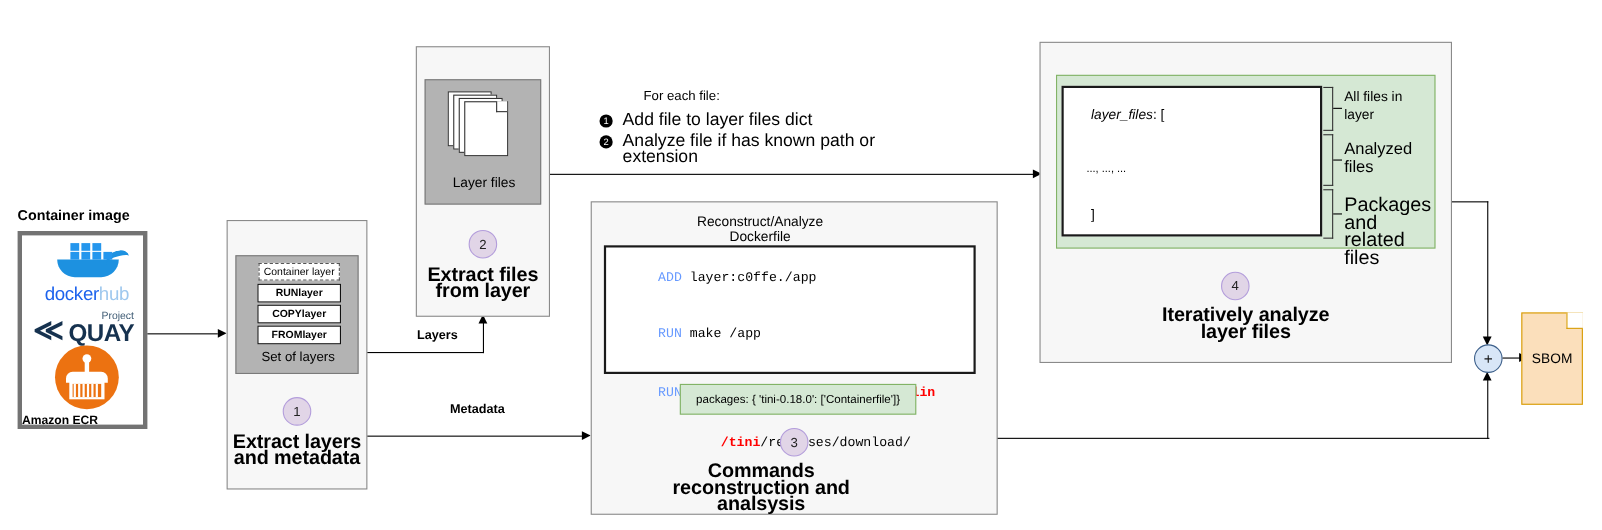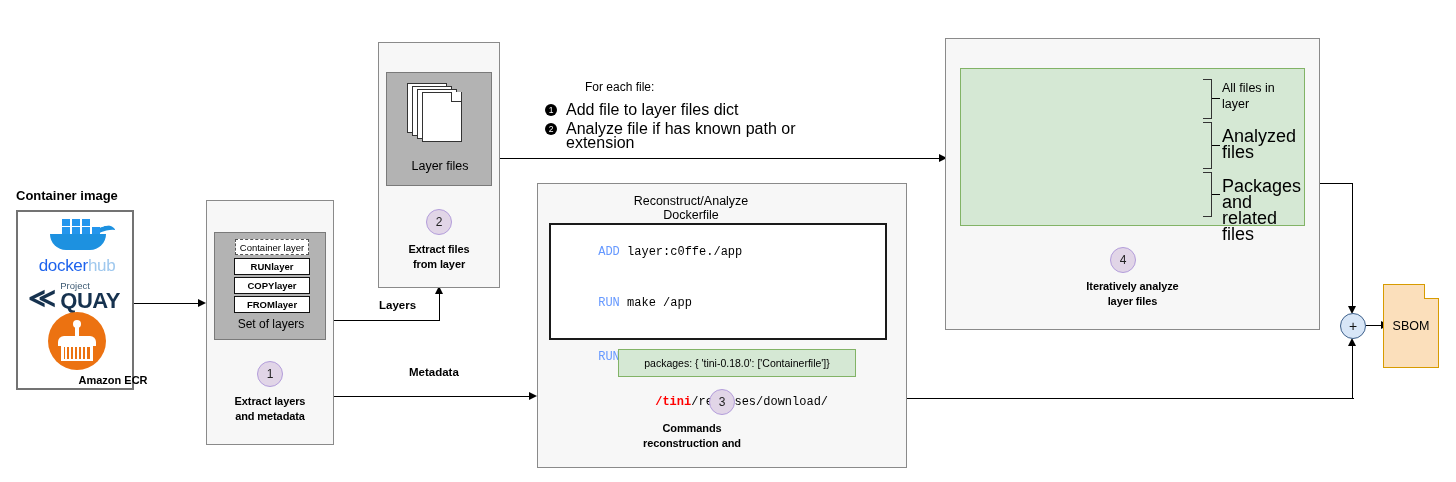--- a/index.html
+++ b/index.html
@@ -7,25 +7,25 @@
        font-family:"Liberation Sans",sans-serif;color:#000;}
   #stage{position:absolute;left:0;top:0;width:1456px;height:482px;}
   .abs{position:absolute;box-sizing:border-box;}
 
   
   .stepbox{background:#f7f7f7;border:1px solid #8a8a8a;}
   .innergray{background:#b3b3b3;border:1px solid #7a7a7a;}
   .whitebox{background:#ffffff;border:2px solid #1a1a1a;}
   .greenbox{background:#d5e8d4;border:1px solid #82b366;}
   .orangebox{background:#fbdfbb;border:1.5px solid #d79b00;}
-  .bluebox{background:#ffffff;border:2px solid #737373;}
+  .bluebox{background:#ffffff;border:4px solid #737373;}
 
   .ctr{display:flex;align-items:center;justify-content:center;text-align:center;}
 
-  .steplabel{font-weight:bold;font-size:11px;line-height:15px;text-align:center;
+  .steplabel{font-weight:bold;font-size:18px;line-height:15px;text-align:center;
              letter-spacing:-.1px;}
   .circlenum{width:26px;height:26px;border-radius:50%;background:#e1d5e7;
              border:1.5px solid #b39ddb;display:flex;align-items:center;
              justify-content:center;font-size:12px;color:#222;}
   .hdr{font-size:12.5px;text-align:center;line-height:14px;}
   .smalltxt{font-size:16px;line-height:14px;}
   .edgelabel{font-weight:bold;font-size:11.5px;}
 
   
   .layerchip{background:#ffffff;border:1.5px solid #111;font-size:9.5px;
@@ -65,21 +65,21 @@
   .whale{position:relative;width:72px;height:40px;}
   .whalebody{position:absolute;left:8px;top:16px;width:56px;height:16px;
              background:#1d91e0;border-radius:0 0 16px 16px;}
   .whalecurve{position:absolute;left:52px;top:8px;width:22px;height:12px;
               border-top:5px solid #1d91e0;border-radius:60% 40% 0 0;
               transform:rotate(-12deg);}
   .cbox{position:absolute;background:#2496ed;width:8px;height:7px;}
   .dhubtxt{font-size:17px;letter-spacing:-.3px;color:#9fc8ee;font-weight:normal;}
   .dhubtxt b{color:#1d63ed;font-weight:normal;}
   .quaywrap{display:flex;align-items:flex-end;gap:4px;}
-  .quaytxt{line-height:1;}
+  .quaytxt{line-height:1;text-align:right;}
   .quaysm{font-size:9.5px;color:#3d5a73;}
   .quaylg{font-size:22px;font-weight:bold;color:#16324f;letter-spacing:-.5px;}
   .ecrcircle{width:58px;height:58px;border-radius:50%;background:#ec7211;
              position:relative;}
   .ecrtxt{font-size:11px;font-weight:bold;}
 
   
   .fstack{position:relative;width:70px;height:72px;}
   .sheet{position:absolute;background:#fff;border:1.6px solid #333;}
 </style>
@@ -127,21 +127,21 @@
         <div style="position:absolute;left:13px;top:33px;width:32px;height:16px;background:#fff;"></div>
         <div style="position:absolute;left:16px;top:35px;width:26px;height:12px;background:#ec7211;"></div>
         <div style="position:absolute;left:17px;top:35px;width:2px;height:12px;background:#fff;"></div>
         <div style="position:absolute;left:21px;top:35px;width:2px;height:12px;background:#fff;"></div>
         <div style="position:absolute;left:25px;top:35px;width:2px;height:12px;background:#fff;"></div>
         <div style="position:absolute;left:29px;top:35px;width:2px;height:12px;background:#fff;"></div>
         <div style="position:absolute;left:33px;top:35px;width:2px;height:12px;background:#fff;"></div>
         <div style="position:absolute;left:37px;top:35px;width:2px;height:12px;background:#fff;"></div>
       </div>
     </div>
-    <div class="abs ecrtxt" style="left:0;top:162px;width:118px;text-align:center;margin-left:36px;">
+    <div class="abs ecrtxt" style="left:0;top:162px;width:118px;text-align:left;">
       <span>Amazon ECR</span>
     </div>
   </div>
 
   <div class="abs hline" style="left:134px;top:303px;width:64px;"></div>
   <div class="abs arrowR" style="left:198px;top:299px;"></div>
 
   <div class="abs stepbox" style="left:206px;top:200px;width:128px;height:245px;"></div>
 
   <div class="abs innergray" style="left:214px;top:232px;width:112px;height:108px;">
@@ -251,47 +251,63 @@
     </div>
     <div class="code" style="margin-left:57px;line-height:13px;">
       <span class="rd">/</span><span class="rd">tini</span><span>/releases/download/</span>
     </div>
     <div class="code" style="margin-left:57px;line-height:14px;">
       
     </div>
 
   </div>
 
-  <div class="abs greenbox ctr" style="left:618px;top:349px;width:238px;height:28px;font-size:10.5px;">
+  <div class="abs greenbox ctr" style="left:618px;top:349px;width:215px;height:28px;font-size:10.5px;">
     <span>packages: { 'tini-0.18.0': ['Containerfile']}</span>
   </div>
 
   <div class="abs circlenum" style="left:709px;top:389px;">
     <span>3</span>
   </div>
   <div class="abs steplabel" style="left:537px;top:421px;width:310px;">
     <div>Commands</div>
     <div>reconstruction and</div>
+    <div>analsysis</div>
   </div>
 
   <div class="abs stepbox" style="left:945px;top:38px;width:375px;height:292px;"></div>
 
   <div class="abs greenbox" style="left:960px;top:68px;width:345px;height:158px;"></div>
 
+  <div class="abs whitebox" style="left:965px;top:78px;width:237px;height:137px;padding:2px 0 0 4px;overflow:hidden;">
+    <div class="json">
+      <i>layer_files</i><span>: [</span>
+    </div>
+    <div class="json" style="font-size:10px;line-height:17px;">
+      <span>..., ..., ...</span>
+    </div>
+    <div class="json" style="line-height:11px;">
+      <span>]</span>
+    </div>
+    <div class="json">
+      
+    </div>
+
+  </div>
 
   <div class="abs bracket" style="left:1203px;top:79px;width:9px;height:40px;"></div>
   <div class="abs hline" style="left:1212px;top:98px;width:8px;"></div>
   <div class="abs smalltxt" style="left:1222px;top:80px;width:86px;font-size:12.5px;line-height:16px;">
     <div>All files in</div>
     <div>layer</div>
   </div>
 
   <div class="abs bracket" style="left:1203px;top:122px;width:9px;height:47px;"></div>
   <div class="abs hline" style="left:1212px;top:145px;width:8px;"></div>
-  <div class="abs smalltxt" style="left:1222px;top:128px;width:86px;font-size:18px;line-height:16px;">
+  <div class="abs smalltxt" style="left:1222px;top:128px;width:86px;font-size:15px;line-height:16px;">
     <div>Analyzed</div>
     <div>files</div>
   </div>
 
   <div class="abs bracket" style="left:1203px;top:172px;width:9px;height:45px;"></div>
   <div class="abs hline" style="left:1212px;top:194px;width:8px;"></div>
   <div class="abs smalltxt" style="left:1222px;top:178px;width:92px;font-size:18px;line-height:16px;">
     <div>Packages and</div>
     <div>related files</div>
   </div>

